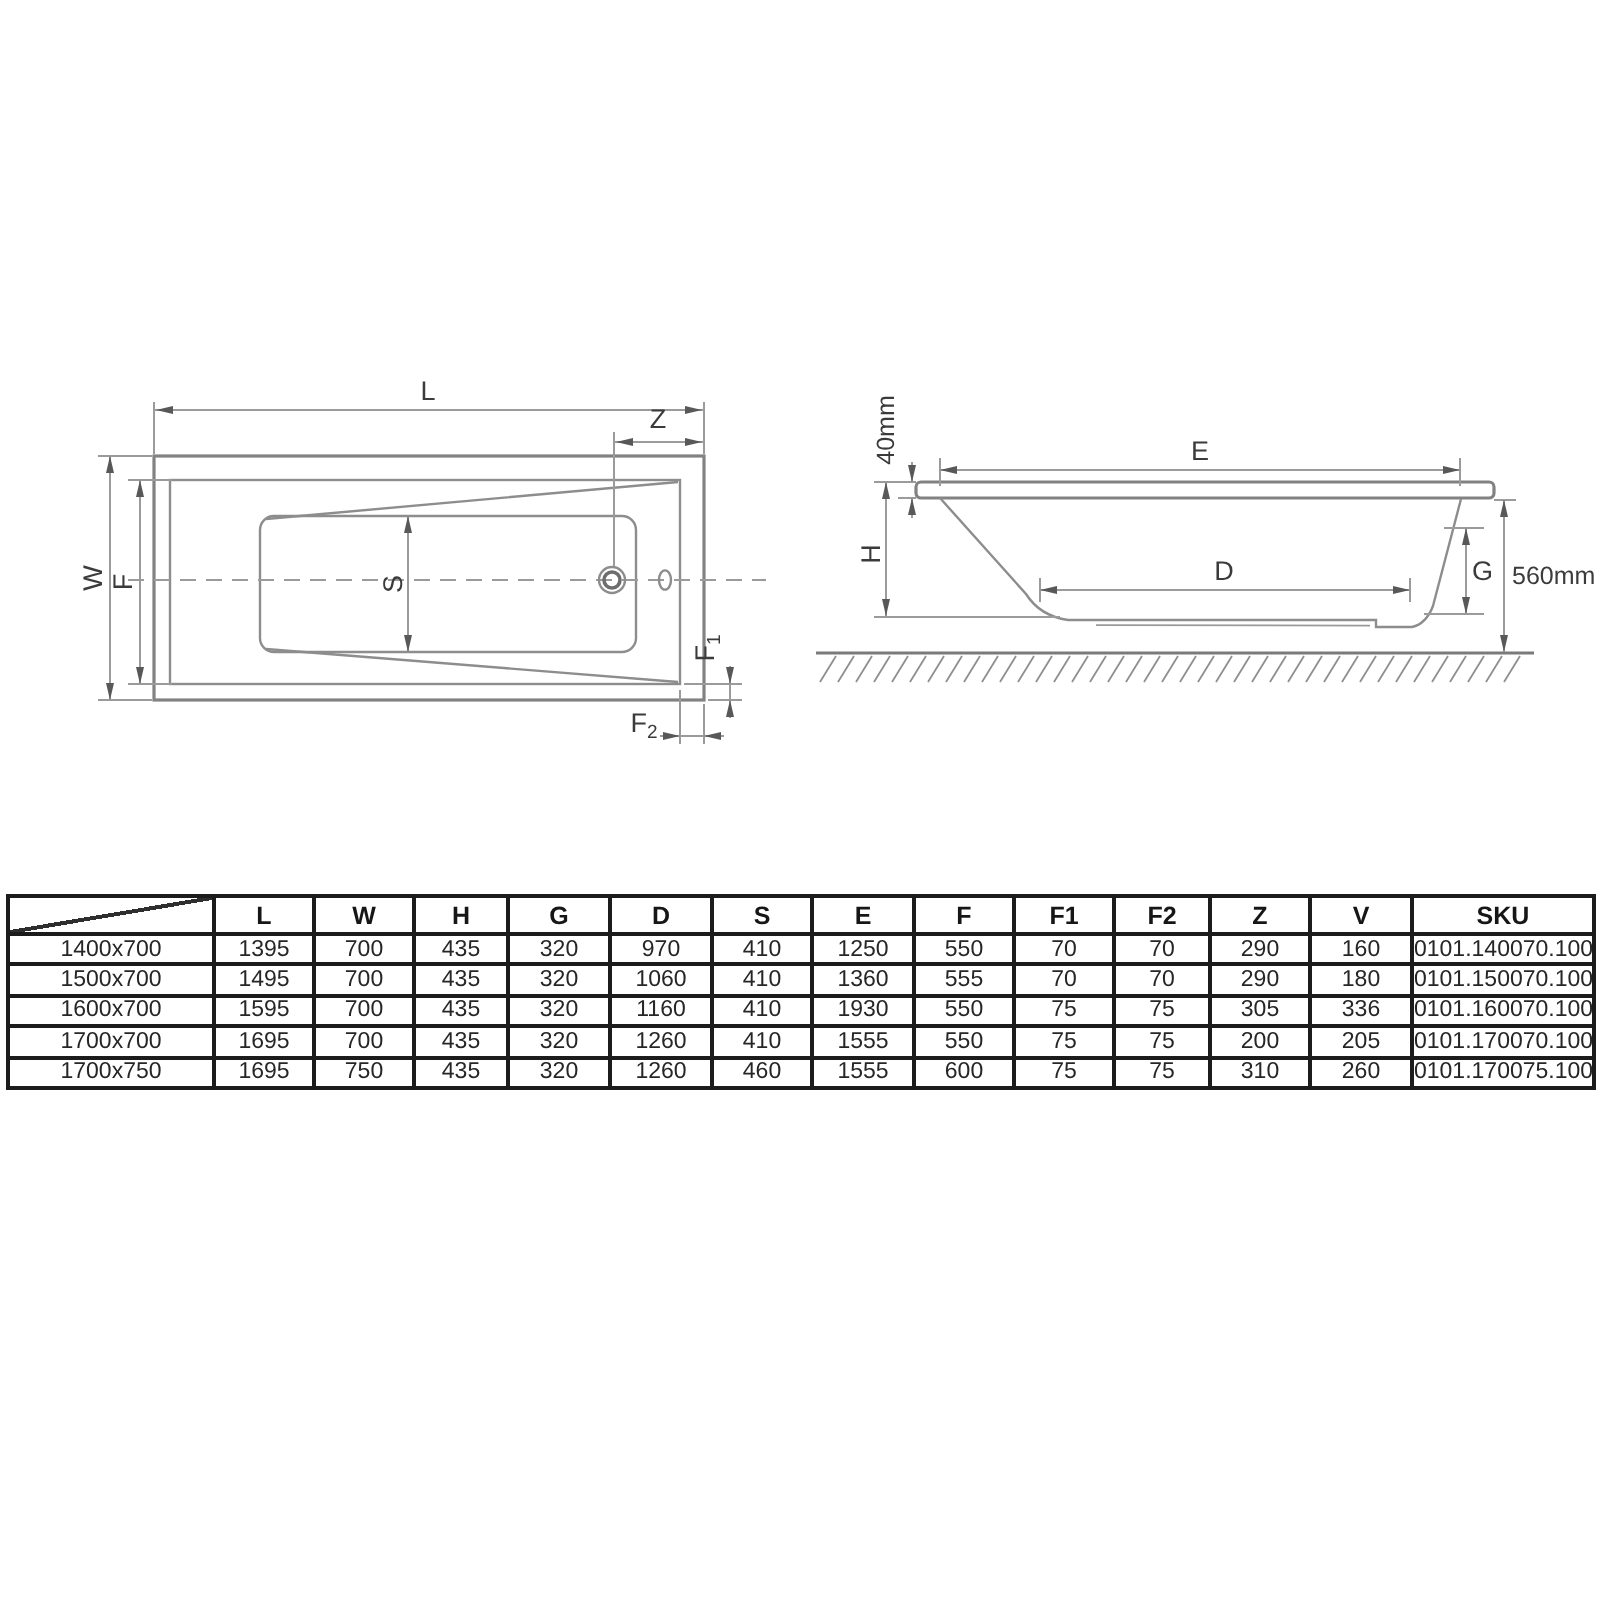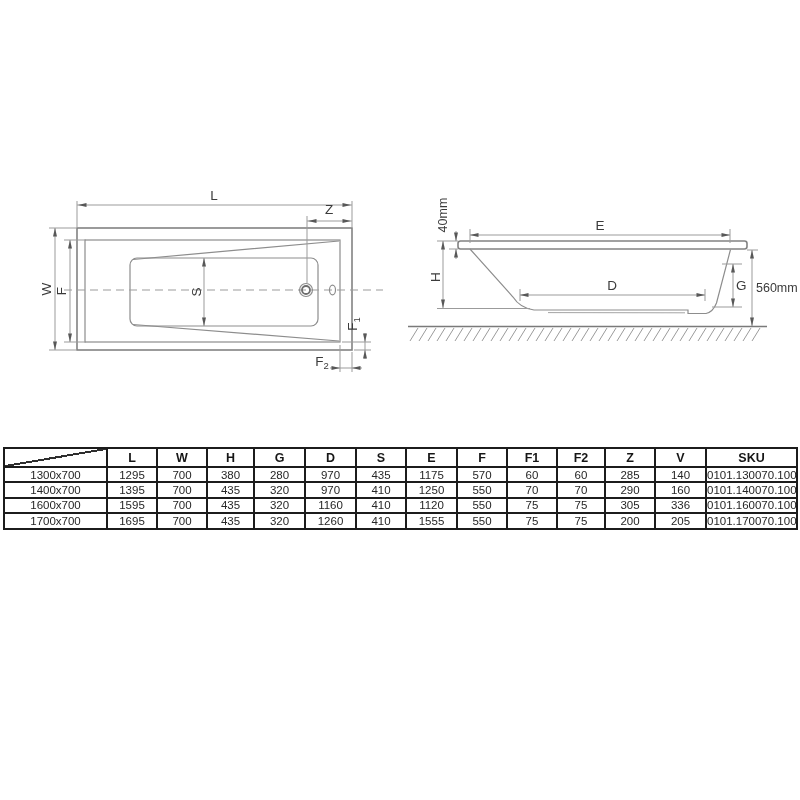--- a/index.html
+++ b/index.html
@@ -163,61 +163,61 @@
       <th>F</th>
       <th>F1</th>
       <th>F2</th>
       <th>Z</th>
       <th>V</th>
       <th>SKU</th>
     </tr>
   </thead>
   <tbody>
 
-  <tr>
-      <td>1300x700</td>
-      <td>1295</td>
-      <td>700</td>
-      <td>380</td>
-      <td>280</td>
-      <td>970</td>
-      <td>435</td>
-      <td>1175</td>
-      <td>570</td>
-      <td>60</td>
-      <td>60</td>
-      <td>285</td>
-      <td>140</td>
-      <td>0101.130070.100</td>
-    </tr>
       <tr>
       <td>1400x700</td>
       <td>1395</td>
       <td>700</td>
       <td>435</td>
       <td>320</td>
       <td>970</td>
       <td>410</td>
       <td>1250</td>
       <td>550</td>
       <td>70</td>
       <td>70</td>
       <td>290</td>
       <td>160</td>
       <td>0101.140070.100</td>
     </tr>
       <tr>
+      <td>1500x700</td>
+      <td>1495</td>
+      <td>700</td>
+      <td>435</td>
+      <td>320</td>
+      <td>1060</td>
+      <td>410</td>
+      <td>1360</td>
+      <td>555</td>
+      <td>70</td>
+      <td>70</td>
+      <td>290</td>
+      <td>180</td>
+      <td>0101.150070.100</td>
+    </tr>
+      <tr>
       <td>1600x700</td>
       <td>1595</td>
       <td>700</td>
       <td>435</td>
       <td>320</td>
       <td>1160</td>
       <td>410</td>
-      <td>1120</td>
+      <td>1930</td>
       <td>550</td>
       <td>75</td>
       <td>75</td>
       <td>305</td>
       <td>336</td>
       <td>0101.160070.100</td>
     </tr>
       <tr>
       <td>1700x700</td>
       <td>1695</td>
@@ -227,14 +227,30 @@
       <td>1260</td>
       <td>410</td>
       <td>1555</td>
       <td>550</td>
       <td>75</td>
       <td>75</td>
       <td>200</td>
       <td>205</td>
       <td>0101.170070.100</td>
     </tr>
+      <tr>
+      <td>1700x750</td>
+      <td>1695</td>
+      <td>750</td>
+      <td>435</td>
+      <td>320</td>
+      <td>1260</td>
+      <td>460</td>
+      <td>1555</td>
+      <td>600</td>
+      <td>75</td>
+      <td>75</td>
+      <td>310</td>
+      <td>260</td>
+      <td>0101.170075.100</td>
+    </tr>
     </tbody>
 </table>
 
 </body></html>

